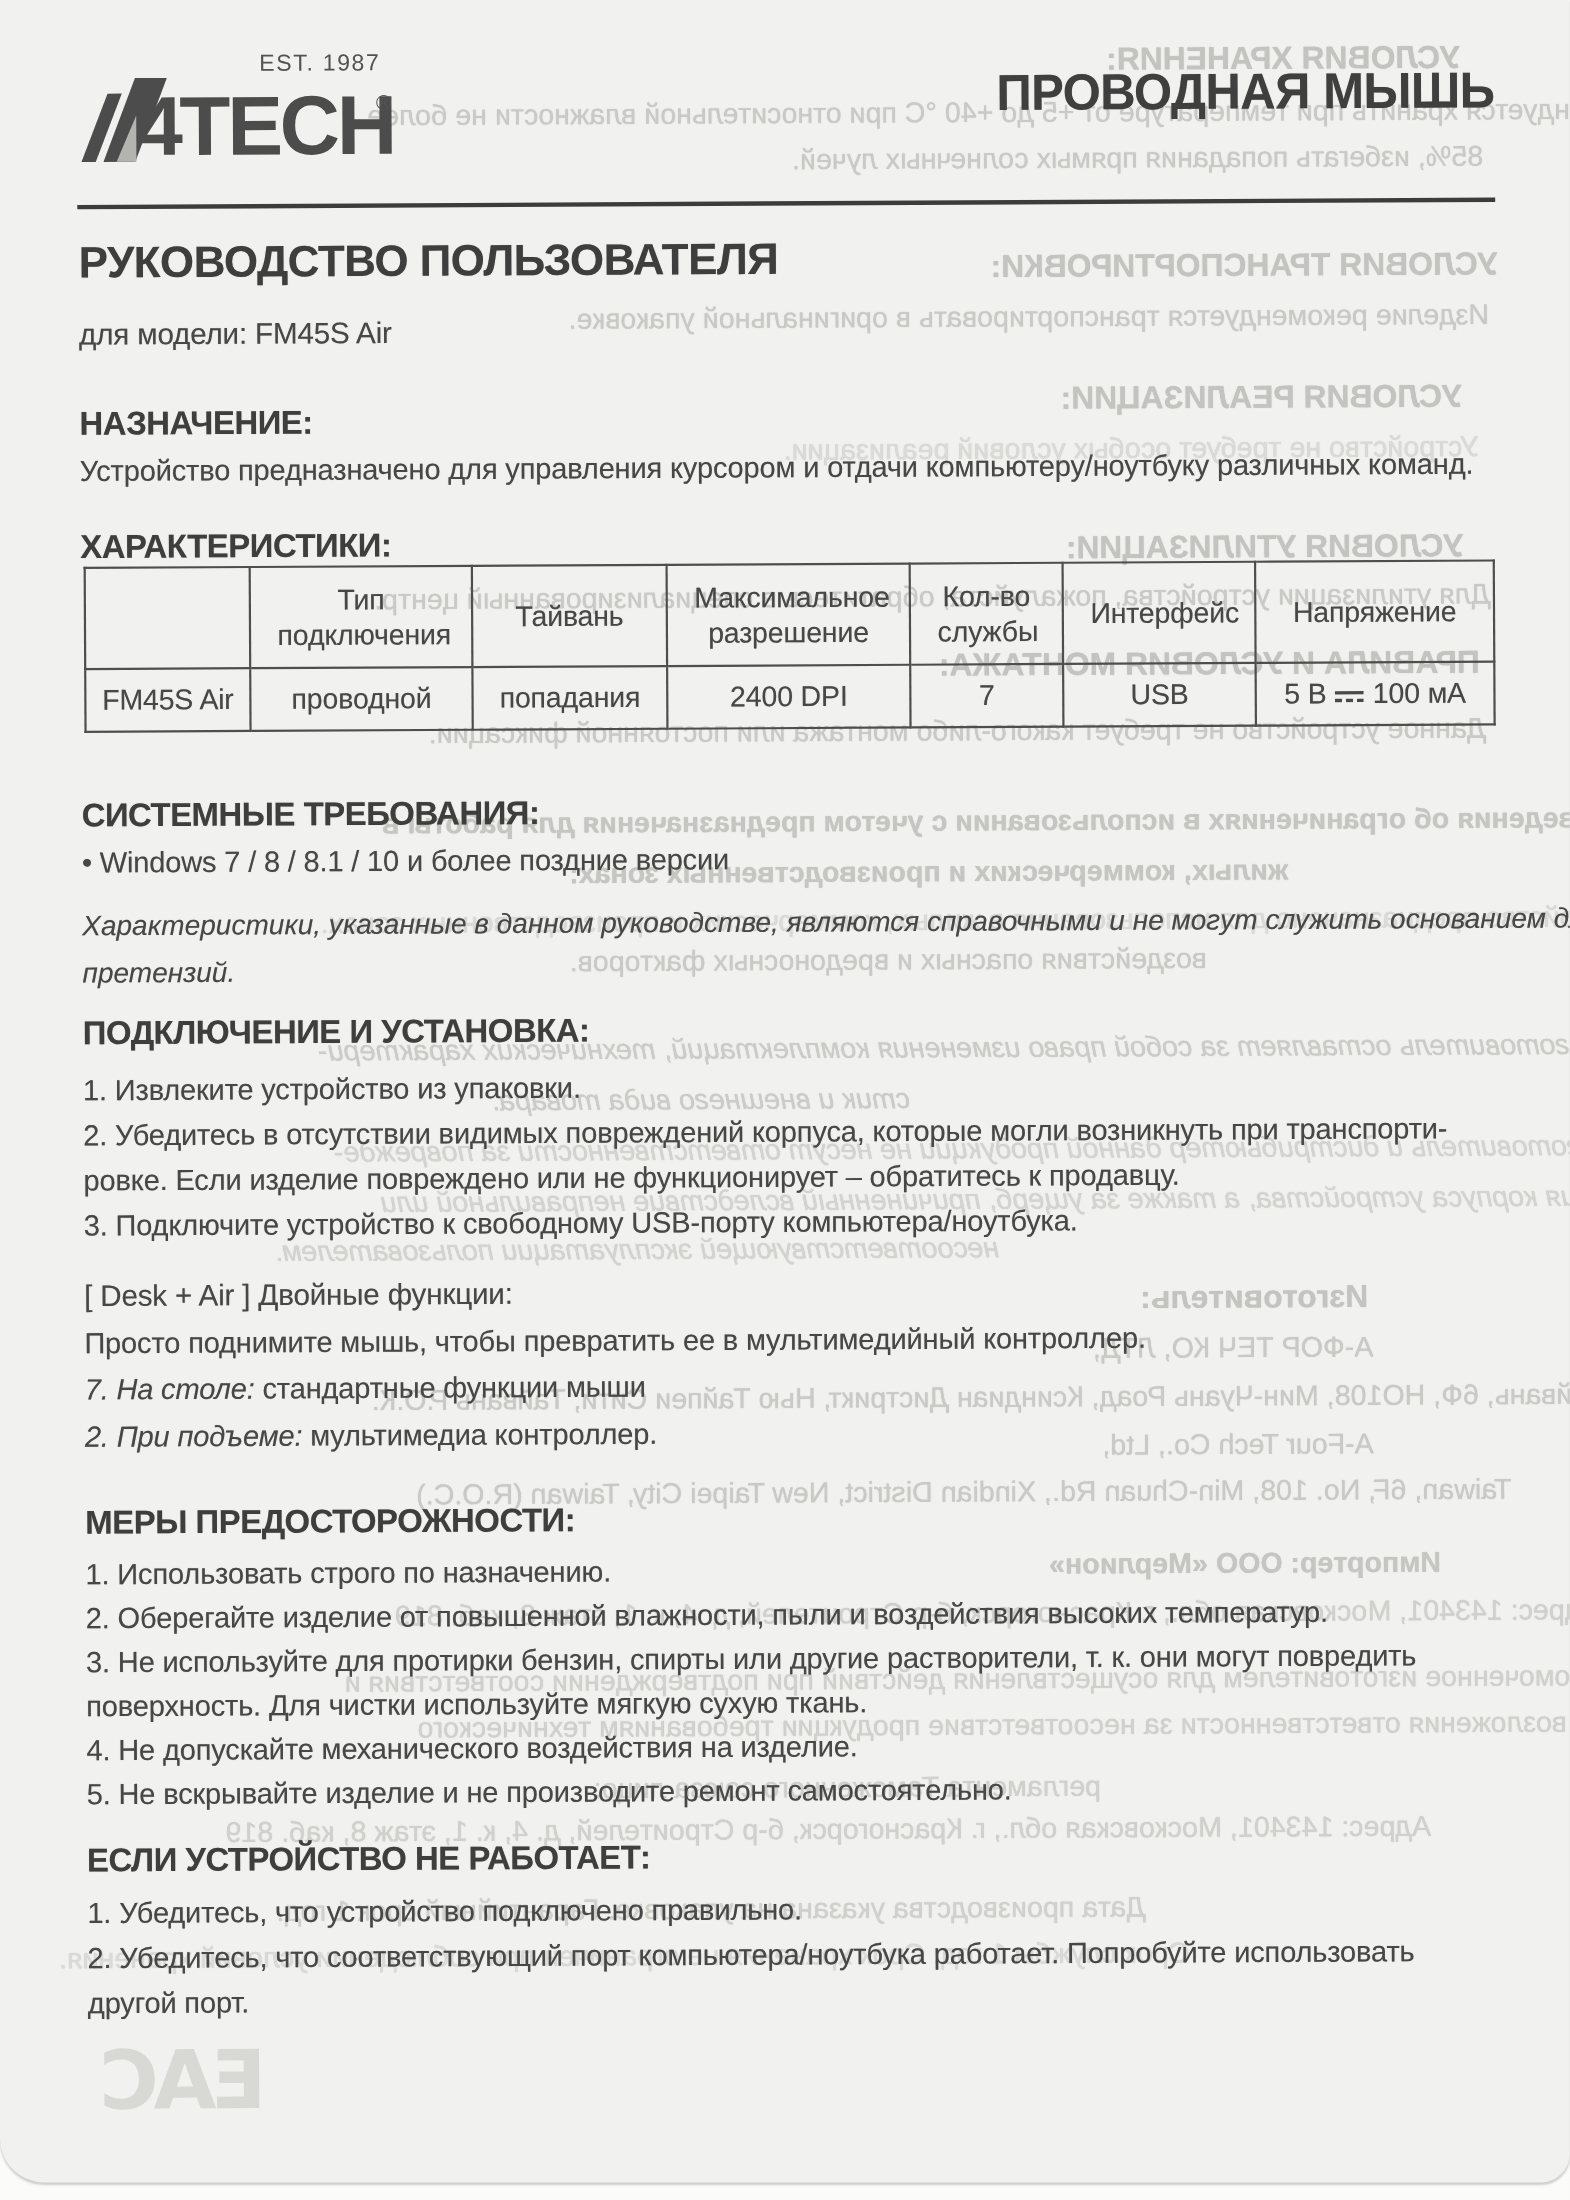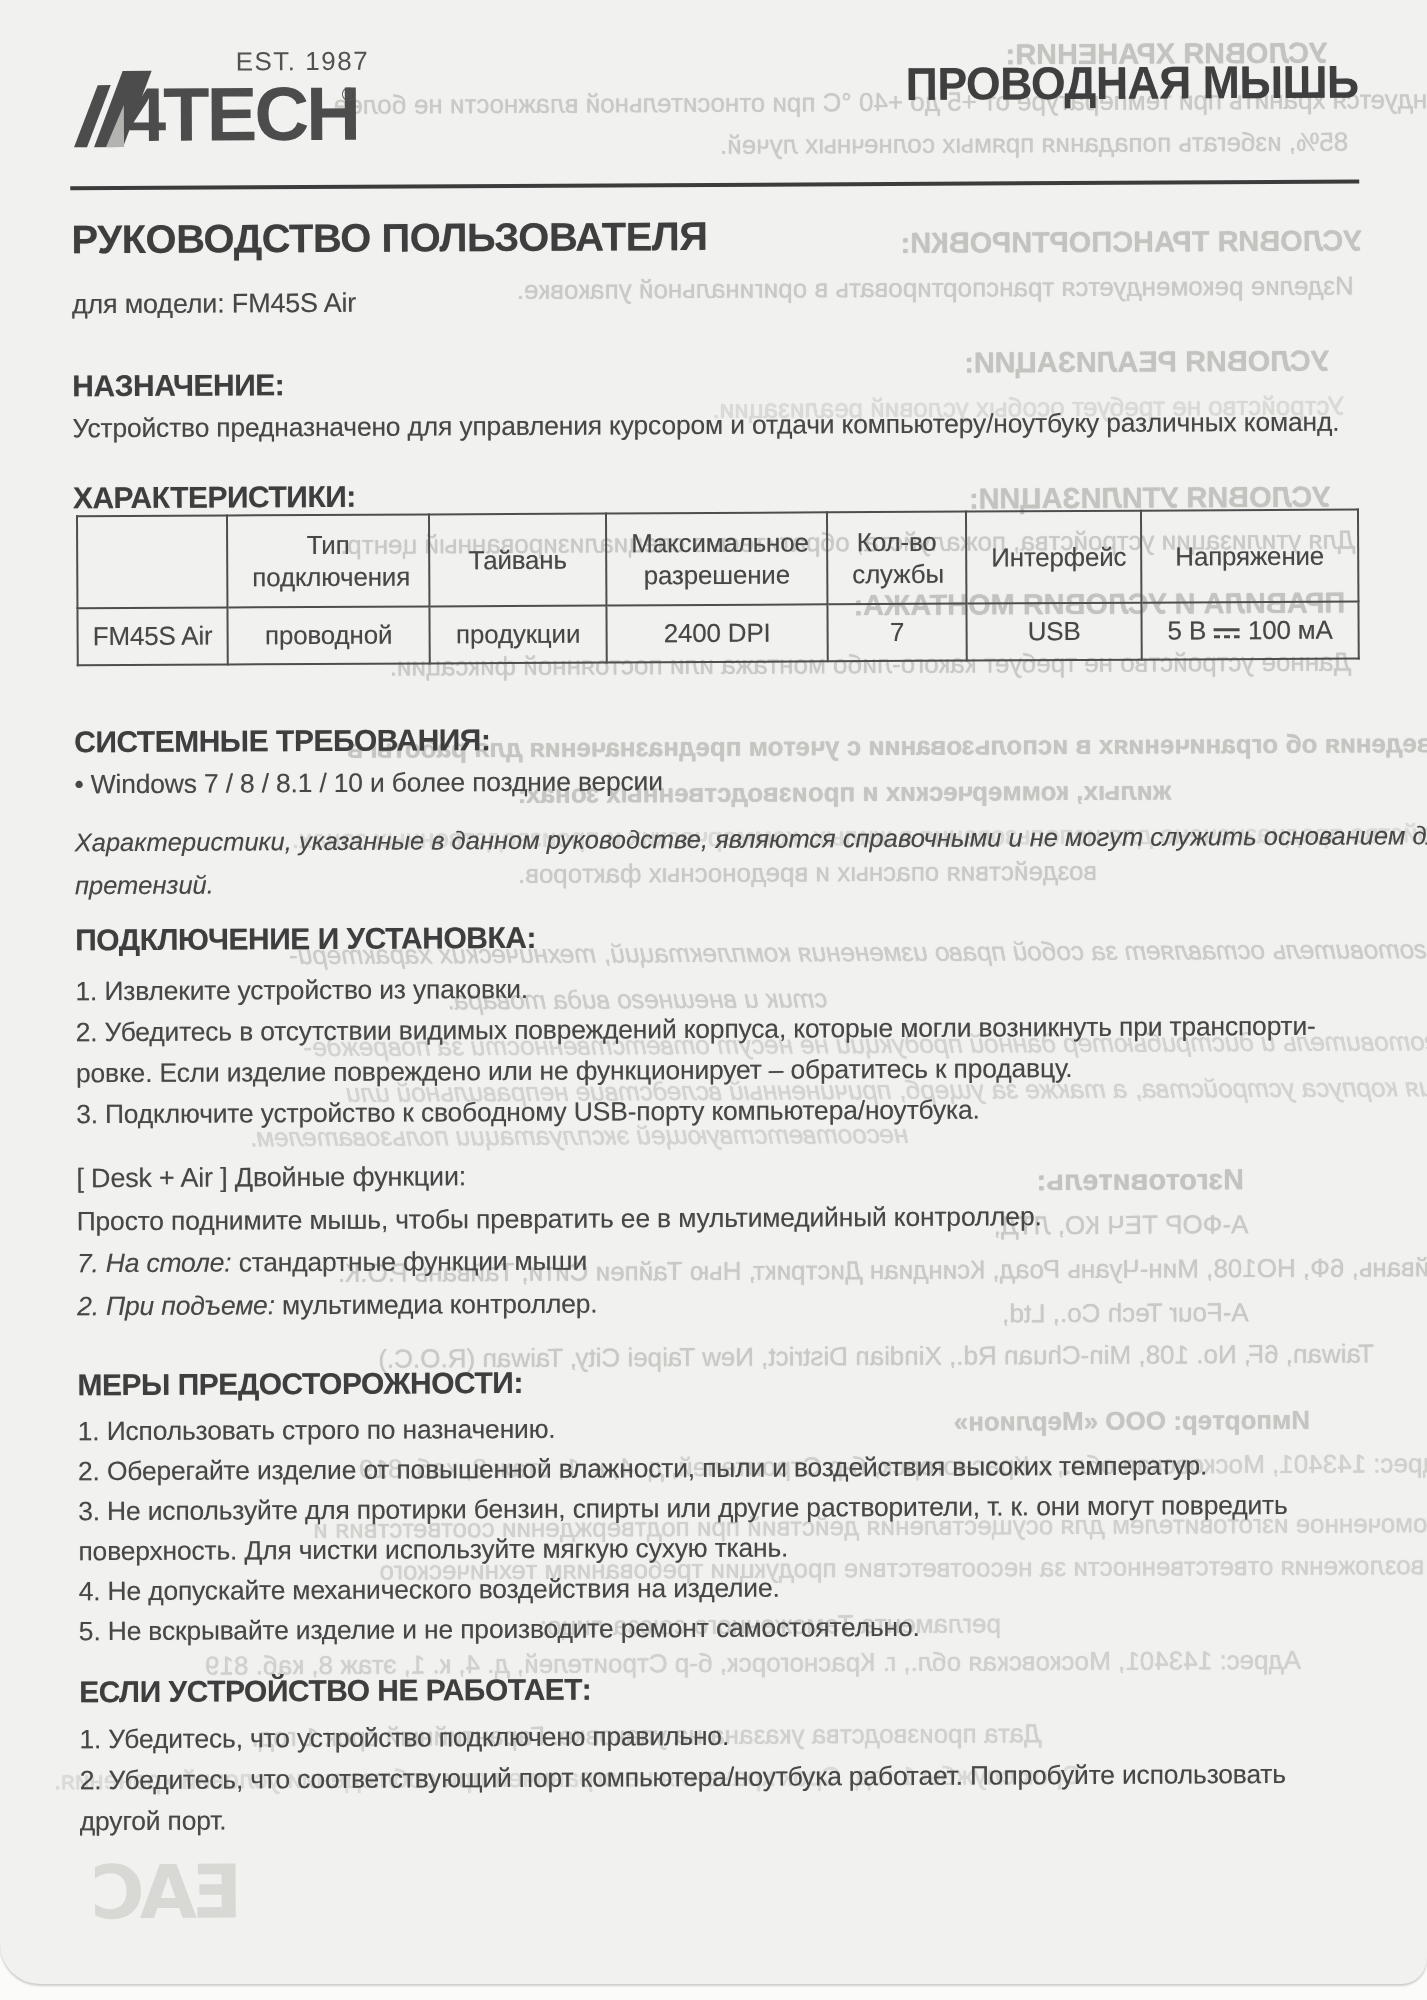--- a/index.html
+++ b/index.html
@@ -20,21 +20,21 @@
   .bxf{color:#dadad7;}
 
   
   .fg{color:#474747;text-shadow:0 0 .7px rgba(80,80,80,.45);}
   .abs{position:absolute;white-space:nowrap;}
   .h1{font-size:40px;font-weight:bold;color:#3e3e3e;letter-spacing:-.5px;}
   .h2{font-size:30px;font-weight:bold;color:#3e3e3e;letter-spacing:-.5px;}
   .body-t{font-size:26.5px;letter-spacing:-.2px;}
   .lines div{white-space:nowrap;}
 
-  .est{position:absolute;top:44px;left:240px;font-size:26px;letter-spacing:1.5px;color:#525252;}
+  .est{position:absolute;top:44px;left:240px;font-size:21px;letter-spacing:1.5px;color:#525252;}
   .logo-svg{position:absolute;top:62px;left:72px;}
   .reg{position:absolute;top:82px;left:346px;font-size:19px;color:#555;}
   .main-title{position:absolute;top:58px;right:64px;font-size:46px;font-weight:600;color:#3f3f3f;
               letter-spacing:-.5px;transform:scaleX(.97);transform-origin:right center;}
   .rule{position:absolute;top:183px;left:74px;right:64px;height:4px;background:#3c3c3c;}
 
   
   table.specs{position:absolute;top:512px;left:78px;border-collapse:collapse;table-layout:fixed;width:1281px;}
   table.specs td,table.specs th{border:2px solid #4e4e4e;text-align:center;vertical-align:middle;
       font-size:26px;font-weight:normal;color:#474747;letter-spacing:-.2px;text-shadow:0 0 .7px rgba(80,80,80,.45);}
@@ -125,21 +125,21 @@
         <th>Тип подключения</th>
         <th>Тайвань</th>
         <th>Максимальное разрешение</th>
         <th>Кол-во службы</th>
         <th>Интерфейс</th>
         <th>Напряжение</th>
       </tr>
       <tr>
         <td>FM45S Air</td>
         <td>проводной</td>
-        <td>продукции</td>
+        <td>попадания</td>
         <td>2400 DPI</td>
         <td>7</td>
         <td>USB</td>
         <td><span>5 В</span><span class="dc"></span><span>100 мА</span></td>
       </tr>
     </tbody>
       </table>
 
     <div class="abs h2 fg" style="top:722px;left:75px">СИСТЕМНЫЕ ТРЕБОВАНИЯ:</div>
     <div class="abs body-t fg" style="top:766px;left:75px">• Windows  7 / 8 / 8.1 / 10 и более поздние версии</div>

